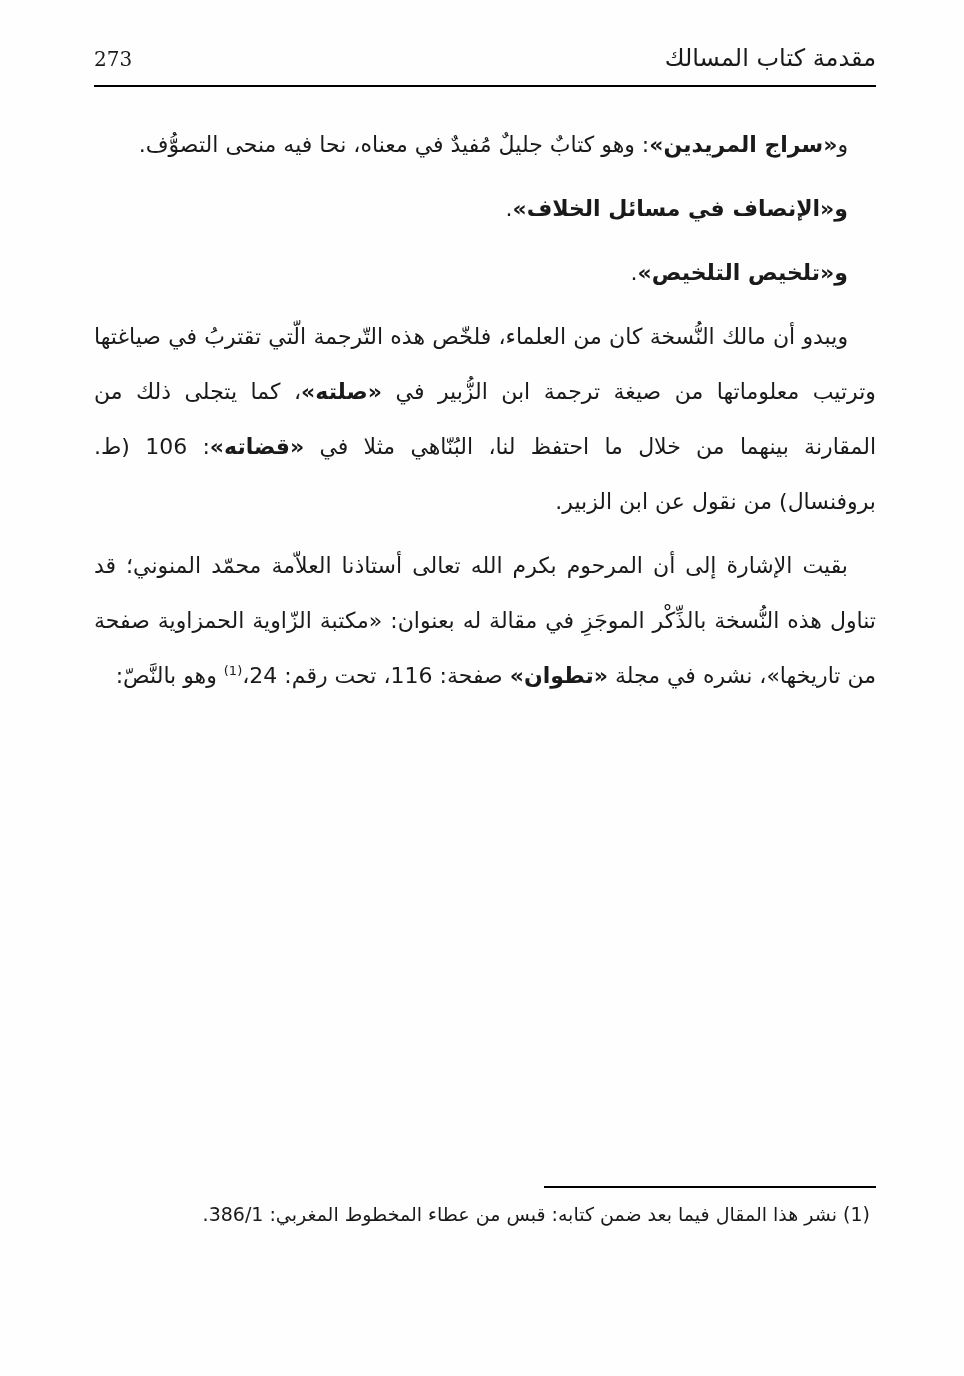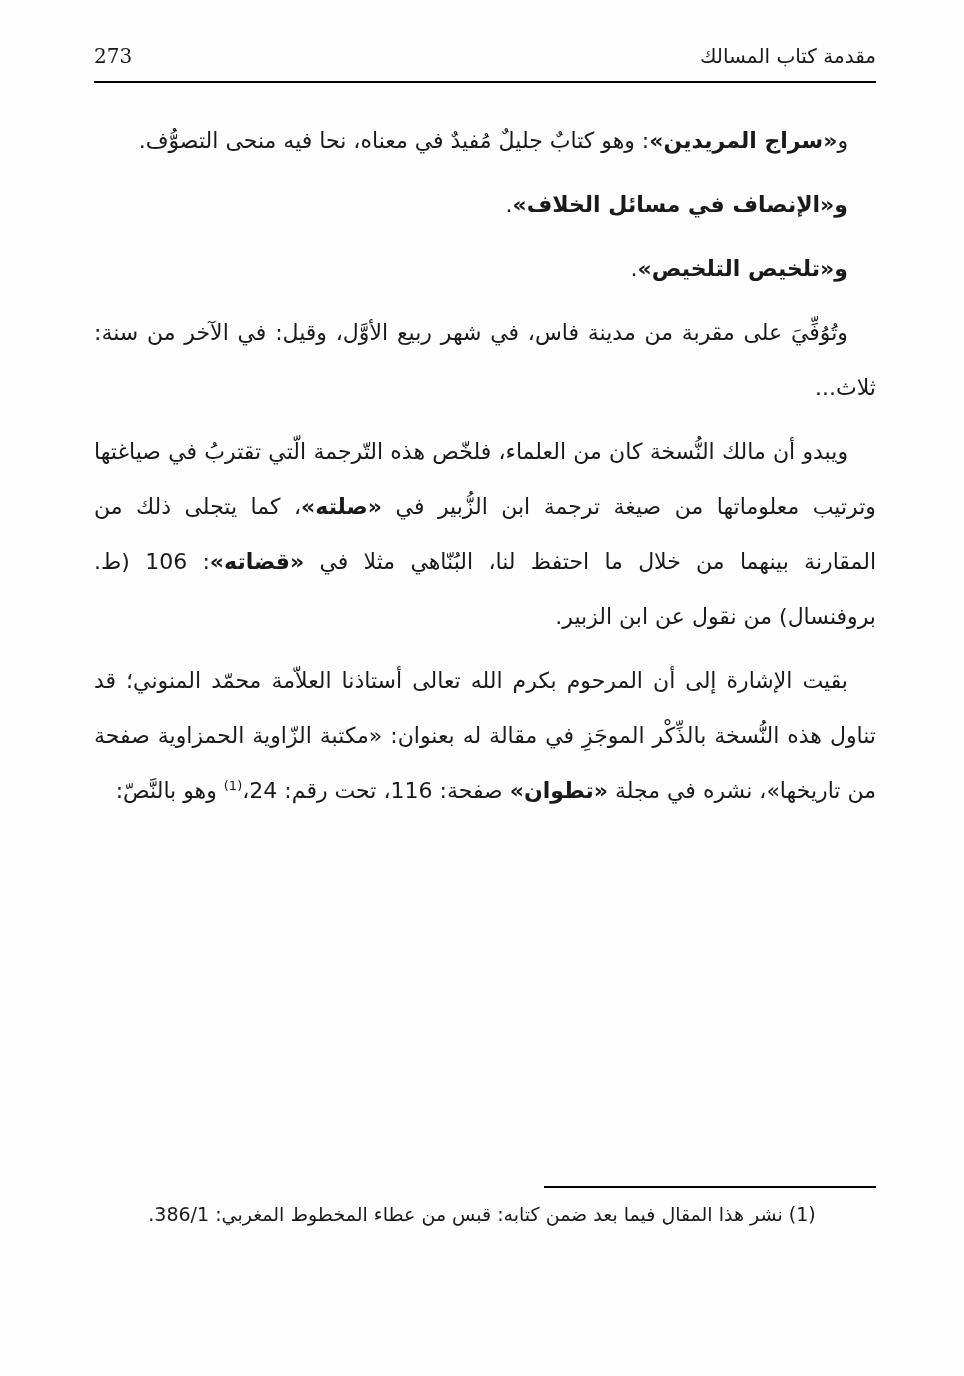--- a/index.html
+++ b/index.html
@@ -17,21 +17,21 @@
     direction: rtl;
     padding: 44px 88px 0 94px;
     overflow: hidden;
   }
   .header {
     display: flex;
     justify-content: space-between;
     align-items: baseline;
   }
   .running-head {
-    font-size: 20px;
+    font-size: 24px;
     letter-spacing: 0.2px;
   }
   .page-number {
     font-family: "DejaVu Serif", serif;
     font-size: 20px;
     direction: ltr;
   }
   .header-rule {
     border-top: 2px solid #000;
     margin-top: 13px;
@@ -59,41 +59,40 @@
     left: 94px;
   }
   .footnote-rule {
     width: 332px;
     border-top: 2px solid #000;
   }
   .footnote-text {
     margin-top: 9px;
     font-size: 19px;
     line-height: 34px;
-    text-align: center;
+    text-align: right;
     text-indent: 6px;
   }
 </style>
 </head>
 <body>
 
 <div class="page">
 
   <div class="header">
     <div class="running-head">مقدمة كتاب المسالك</div>
     <div class="page-number">273</div>
   </div>
 
   <div class="header-rule"></div>
 
   <div class="body-text">
       <p class="para"><span>و</span><span class="b">«سراج المريدين»</span><span>: وهو كتابٌ جليلٌ مُفيدٌ في معناه، نحا فيه منحى التصوُّف.</span></p>
       <p class="para"><span class="b">و«الإنصاف في مسائل الخلاف»</span><span>.</span></p>
       <p class="para"><span class="b">و«تلخيص التلخيص»</span><span>.</span></p>
-      <p class="para"><span>وتُوُفِّيَ على مقربة من مدينة فاس، في شهر ربيع الأوَّل، وقيل: في الآخر من سنة: ثلاث...</span></p>
       <p class="para"><span>ويبدو أن مالك النُّسخة كان من العلماء، فلخّص هذه التّرجمة الّتي تقتربُ في صياغتها وترتيب معلوماتها من صيغة ترجمة ابن الزُّبير في </span><span class="b">«صلته»</span><span>، كما يتجلى ذلك من المقارنة بينهما من خلال ما احتفظ لنا، البُنّاهي مثلا في </span><span class="b">«قضاته»</span><span>: 106 (ط. بروفنسال) من نقول عن ابن الزبير.</span></p>
       <p class="para"><span>بقيت الإشارة إلى أن المرحوم بكرم الله تعالى أستاذنا العلاّمة محمّد المنوني؛ قد تناول هذه النُّسخة بالذِّكْر الموجَزِ في مقالة له بعنوان: «مكتبة الزّاوية الحمزاوية صفحة من تاريخها»، نشره في مجلة </span><span class="b">«تطوان»</span><span> صفحة: 116، تحت رقم: 24،</span><span class="sup">(1)</span><span> وهو بالنَّصّ:</span></p>
     </div>
 
   <div class="footnote-area">
     <div class="footnote-rule"></div>
     <div class="footnote-text"><span>(1) نشر هذا المقال فيما بعد ضمن كتابه: قبس من عطاء المخطوط المغربي: 386/1.</span></div>
   </div>
 
 </div>

